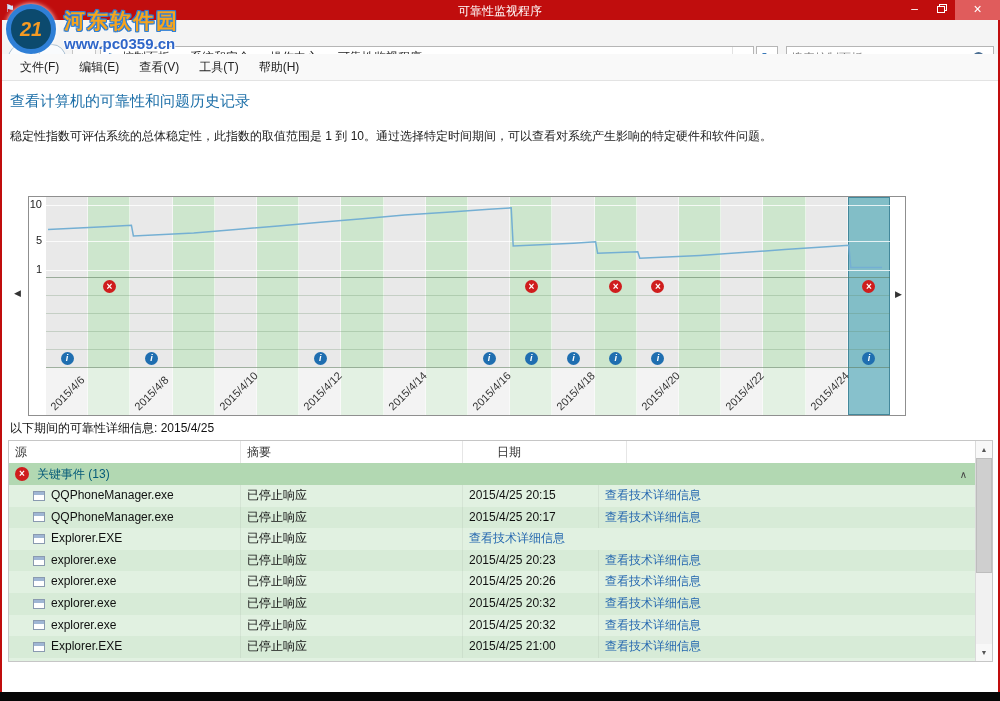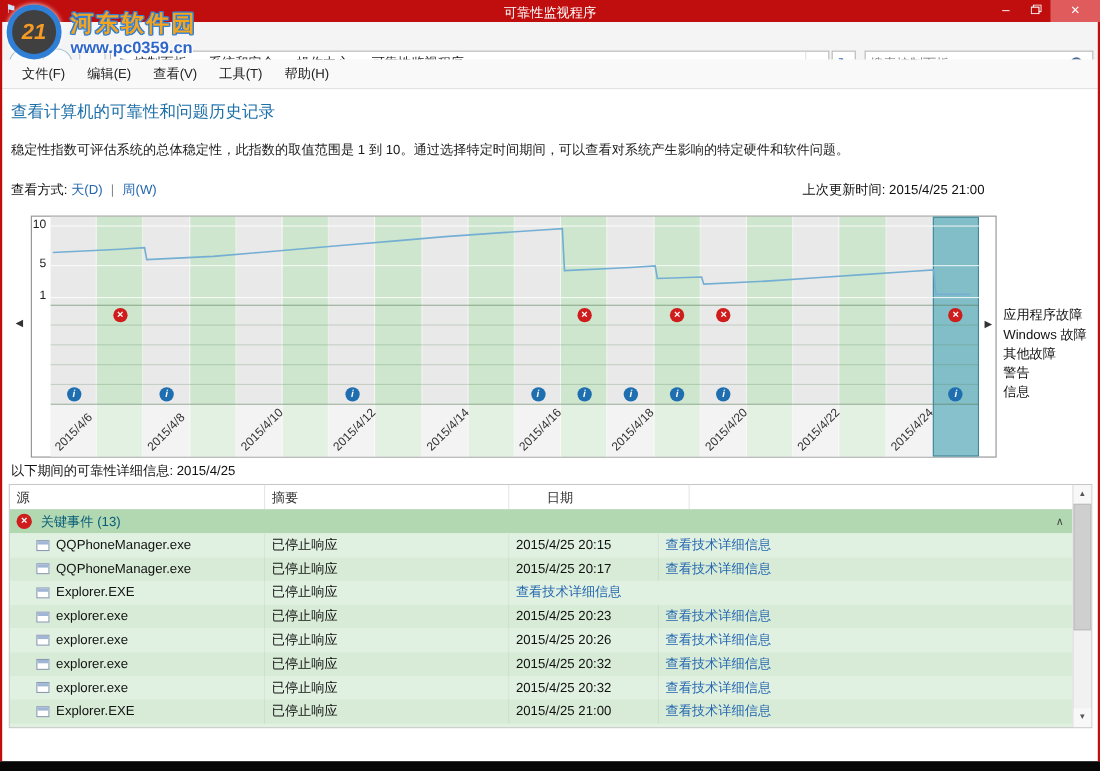--- a/index.html
+++ b/index.html
@@ -101,21 +101,21 @@
   .sb-thumb{position:absolute;left:0;top:17px;width:16px;height:115px;background:#cfcfcf;border:1px solid #bdbdbd;box-sizing:border-box;cursor:pointer;}
 
   
   .footer{position:absolute;left:0;right:0;top:664px;height:28px;background:#f2f2f2;border-top:1px solid #d9d9d9;
           display:flex;align-items:center;padding-left:10px;gap:28px;box-sizing:border-box;}
   .flink{display:flex;align-items:center;gap:5px;color:#2467af;cursor:pointer;text-decoration:none;}
   .doc-icon{width:10px;height:13px;border:1px solid #7a94ad;background:repeating-linear-gradient(#fff 0 2px,#9cb8d0 2px 3px);flex:0 0 auto;}
 
   
   .watermark{position:absolute;left:6px;top:4px;z-index:60;display:flex;align-items:center;gap:8px;}
-  .wm-circle{width:50px;height:50px;border-radius:50%;border:5px solid #2f7fd6;background:#404040;box-sizing:border-box;
+  .wm-circle{width:50px;height:50px;border-radius:50%;border:5px solid #2f7fd6;background:#0c4a6e;box-sizing:border-box;
              display:flex;align-items:center;justify-content:center;box-shadow:0 0 5px rgba(255,255,255,0.95);}
   .wm-21{font-size:20px;font-weight:bold;font-style:italic;color:#f59a23;}
   .wm-name{font-size:21px;font-weight:bold;color:#f7a41d;letter-spacing:2px;
            text-shadow:-1px 0 #2f7fd6,0 -1px #2f7fd6,1px 0 #2f7fd6,0 1px #2f7fd6,-1px -1px #2f7fd6,1px 1px #2f7fd6,-1px 1px #2f7fd6,1px -1px #2f7fd6;}
   .wm-url{font-size:15px;font-weight:bold;color:#2f66c9;text-shadow:1px 1px 0 #fff,-1px -1px 0 #fff;}
 </style>
 </head>
 <body>
 
 <div class="page">
@@ -163,27 +163,20 @@
     <span class="menu-item">文件(F)</span>
     <span class="menu-item">编辑(E)</span>
     <span class="menu-item">查看(V)</span>
     <span class="menu-item">工具(T)</span>
     <span class="menu-item">帮助(H)</span>
   </div>
 
   <div class="page-title">查看计算机的可靠性和问题历史记录</div>
   <div class="page-desc">稳定性指数可评估系统的总体稳定性，此指数的取值范围是 1 到 10。通过选择特定时间期间，可以查看对系统产生影响的特定硬件和软件问题。</div>
 
-  <div class="view-row">
-    <span class="view-label">查看方式:</span>
-    <a class="blue-link">天(D)</a>
-    <span class="vsep">|</span>
-    <a class="blue-link">周(W)</a>
-    <span class="last-update">上次更新时间: 2015/4/25 21:00</span>
-  </div>
 
   <div class="chart-left-arrow">◀</div>
   <div class="chart-box">
     <div class="y-ticks" id="yTicks">
         <div class="ytick" style="top: 1px;">10</div>
         <div class="ytick" style="top: 37px;">5</div>
         <div class="ytick" style="top: 65.8px;">1</div>
       </div>
     <div class="plot" id="plot">
         <div class="ccol ca" style="left: 0px; width: 42.2px;"></div>
@@ -240,27 +233,20 @@
         <div class="xlab" style="left: 255.2px; top: 207px;">2015/4/12</div>
         <div class="xlab" style="left: 339.6px; top: 207px;">2015/4/14</div>
         <div class="xlab" style="left: 424px; top: 207px;">2015/4/16</div>
         <div class="xlab" style="left: 508.4px; top: 207px;">2015/4/18</div>
         <div class="xlab" style="left: 592.8px; top: 207px;">2015/4/20</div>
         <div class="xlab" style="left: 677.2px; top: 207px;">2015/4/22</div>
         <div class="xlab" style="left: 761.6px; top: 207px;">2015/4/24</div>
       </div>
     <div class="chart-right-arrow">▶</div>
   </div>
-  <div class="legend">
-    <div class="li">应用程序故障</div>
-    <div class="li">Windows 故障</div>
-    <div class="li">其他故障</div>
-    <div class="li">警告</div>
-    <div class="li">信息</div>
-  </div>
 
   <div class="details-title">以下期间的可靠性详细信息: 2015/4/25</div>
   <div class="table">
     <div class="thead">
       <div class="th th-src">源</div>
       <div class="th th-sum">摘要</div>
       <div class="th th-date">日期</div>
     </div>
     <div class="group-row">
       <span class="err-badge">×</span>

